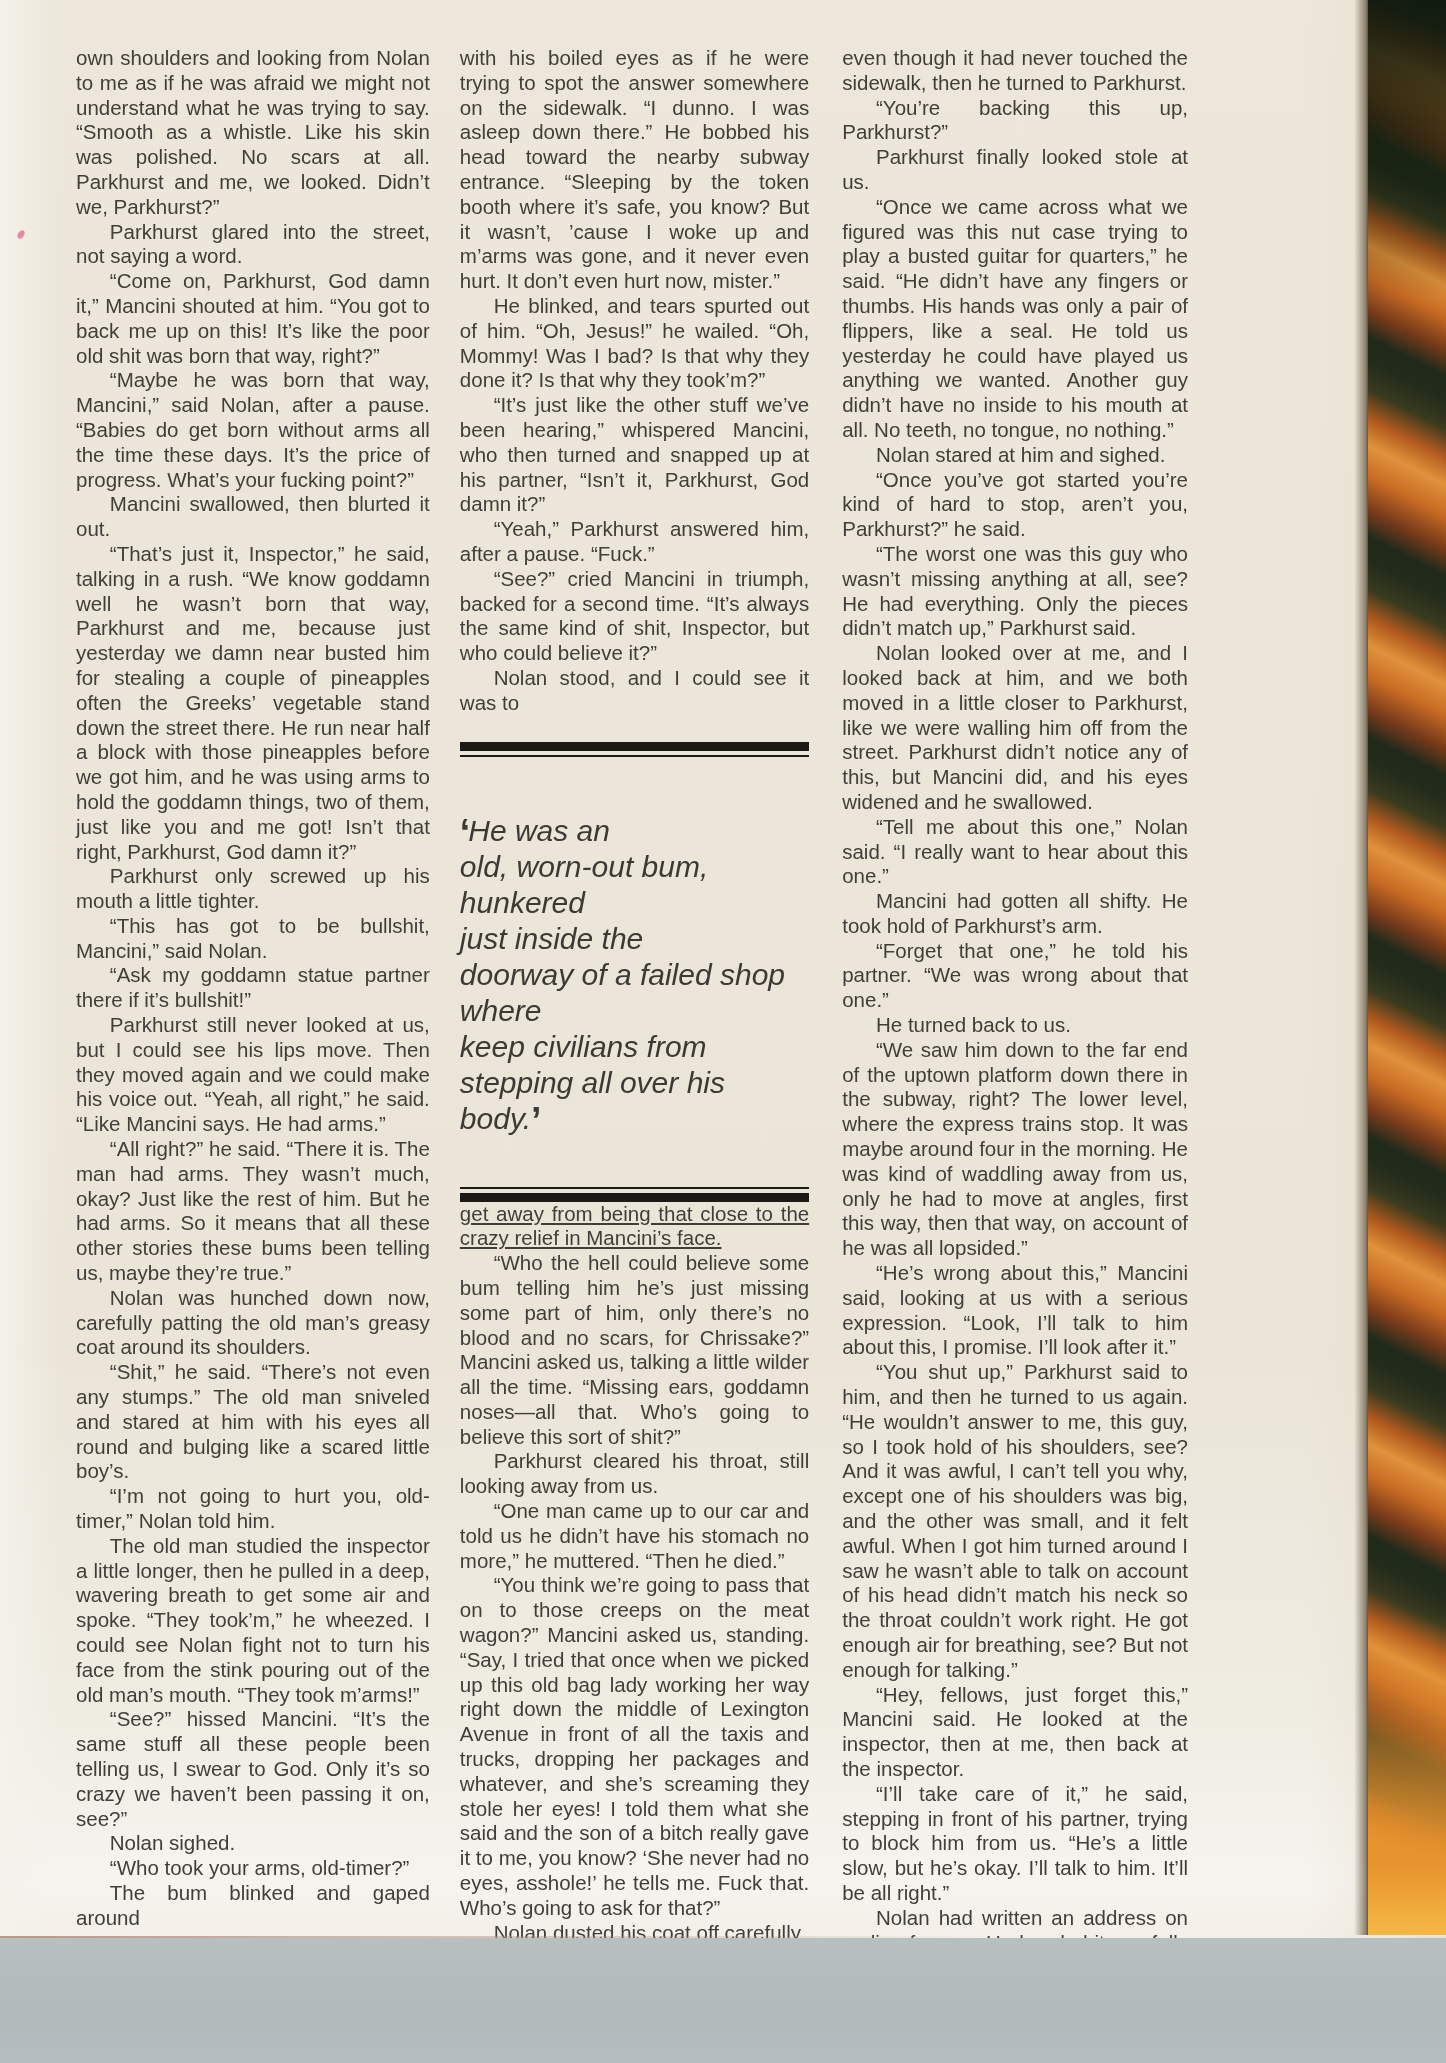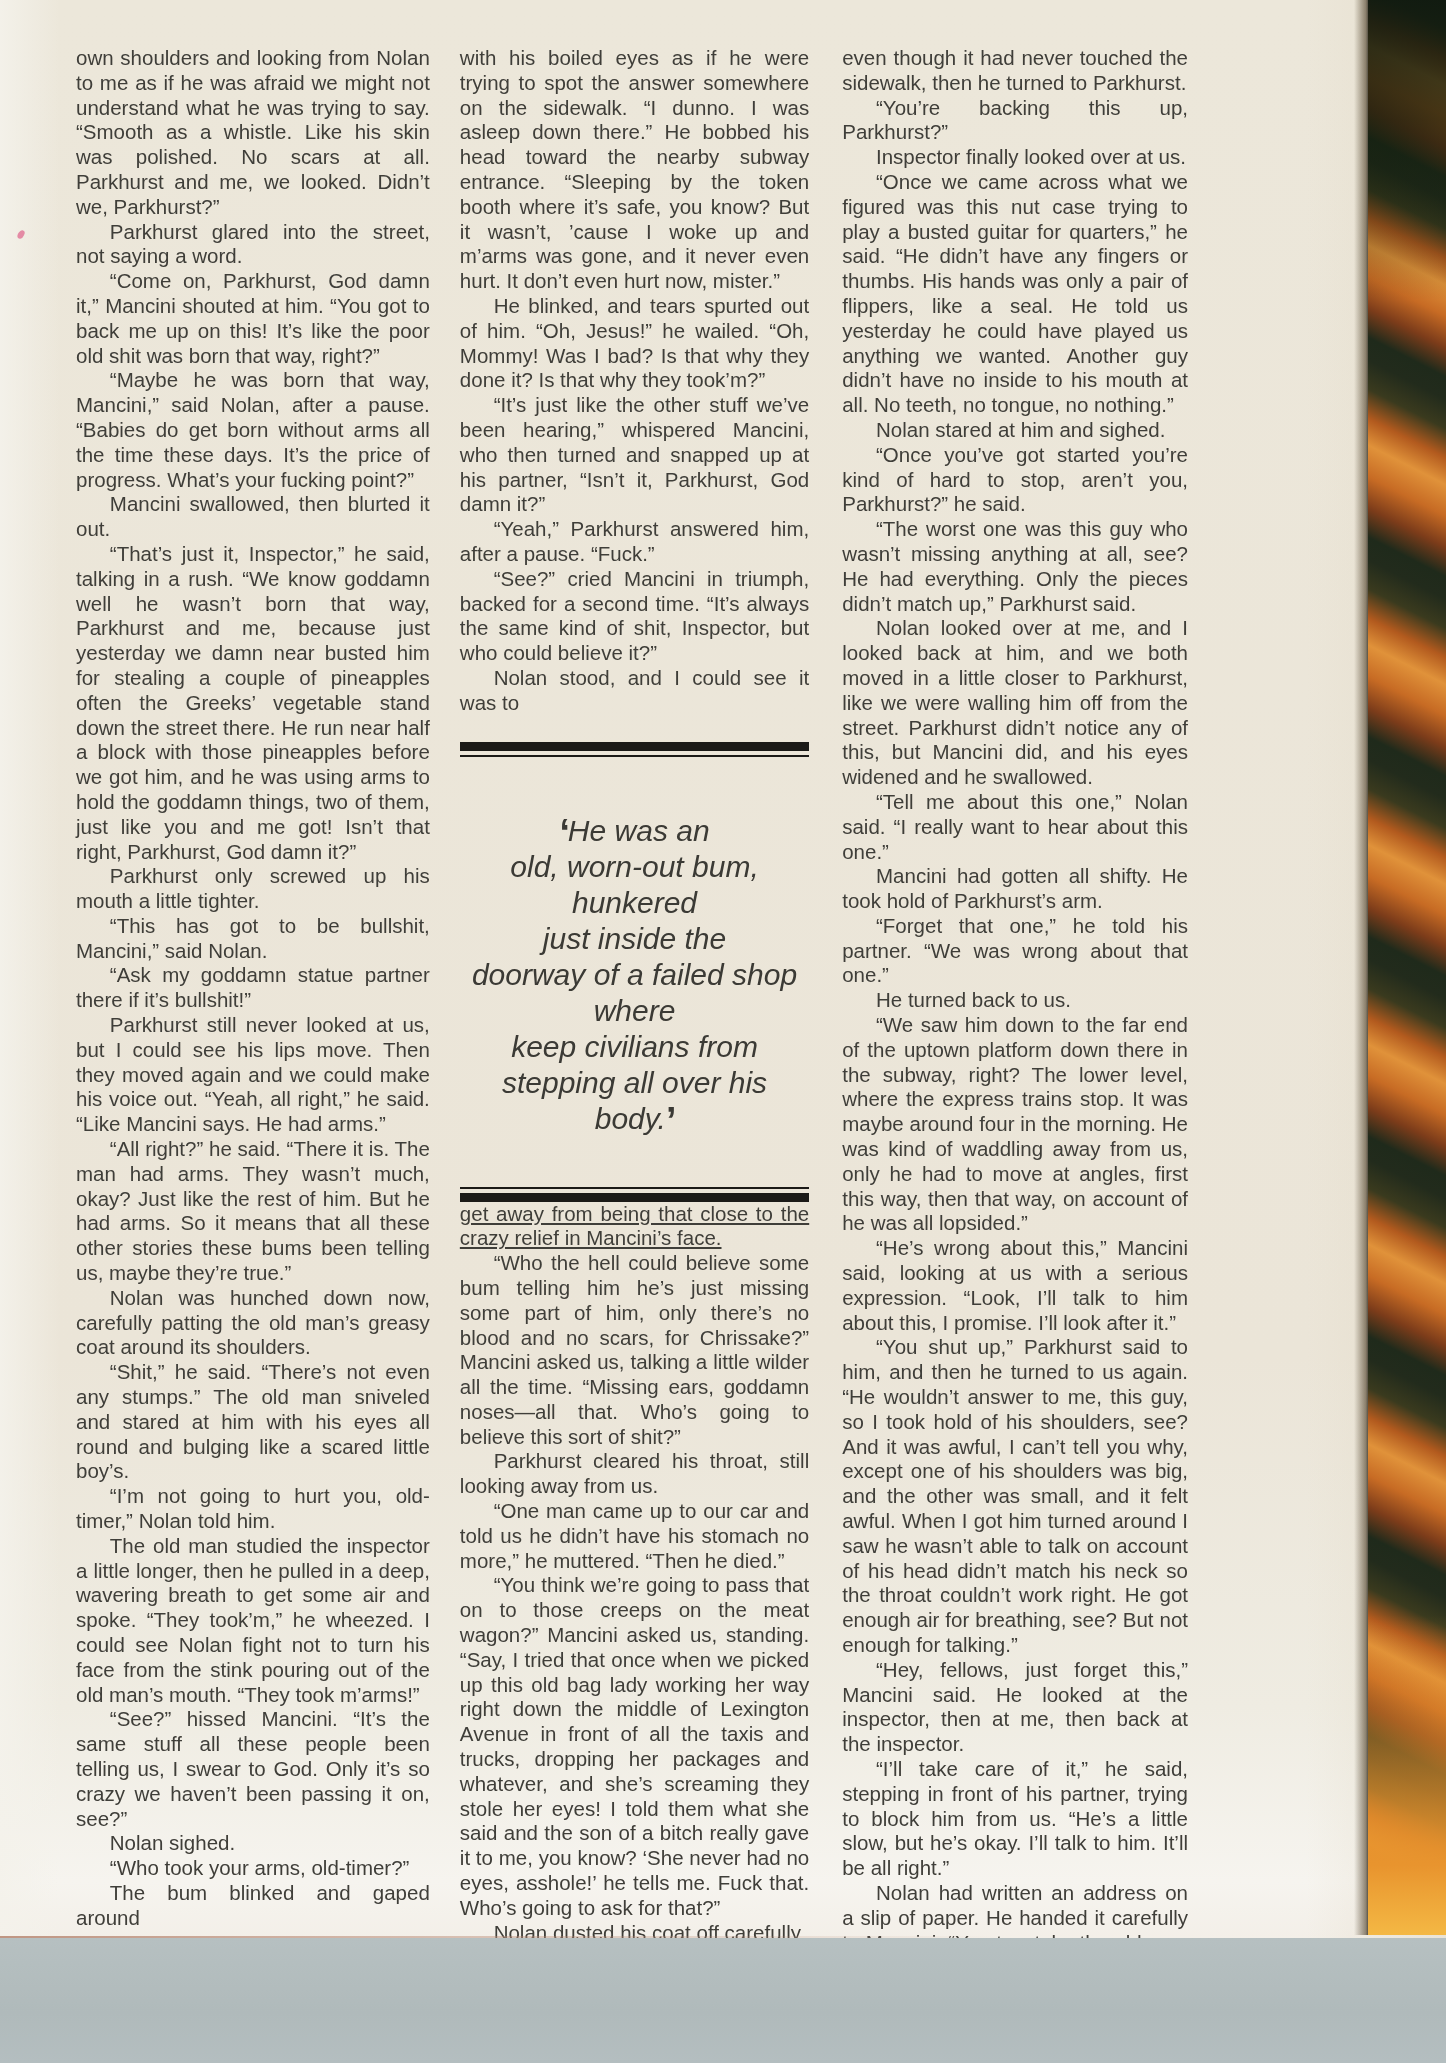--- a/index.html
+++ b/index.html
@@ -34,21 +34,21 @@
   .pq-rule-top{margin-top:26px;}
   .pq-rule .bar{height:9px;background:#1b1a17;}
   .pq-rule .thin{height:2px;background:#1b1a17;}
   .pq-rule-top .thin{margin-top:4px;}
   .pq-rule-bottom .bar{margin-top:4px;}
   .pq-rule-bottom{margin-top:50px;}
 
   .pull-quote{
     margin-top:56px;margin-bottom:0;
     font-style:italic;font-size:30px;line-height:36px;
-    text-align:center;color:#3b3a35;text-indent:0;
+    text-align:left;color:#3b3a35;text-indent:0;
   }
   .pq-mark{font-style:normal;font-weight:bold;font-size:1.25em;line-height:0;position:relative;top:4px;letter-spacing:-2px;}
   .after-quote{margin-top:40px;text-decoration:underline;}
 
   .footer{
     display:flex;gap:22px;margin-top:10px;
     font-size:20px;color:#3b3a35;text-align:left;
   }
   .footer .omni{letter-spacing:1.5px;}
 
@@ -144,21 +144,21 @@
       <p class="indent">“Who the hell could believe some bum telling him he’s just missing some part of him, only there’s no blood and no scars, for Chrissake?” Mancini asked us, talking a little wilder all the time. “Missing ears, goddamn noses—all that. Who’s going to believe this sort of shit?”</p>
       <p class="indent">Parkhurst cleared his throat, still looking away from us.</p>
       <p class="indent">“One man came up to our car and told us he didn’t have his stomach no more,” he muttered. “Then he died.”</p>
       <p class="indent">“You think we’re going to pass that on to those creeps on the meat wagon?” Mancini asked us, standing. “Say, I tried that once when we picked up this old bag lady working her way right down the middle of Lexington Avenue in front of all the taxis and trucks, dropping her packages and whatever, and she’s screaming they stole her eyes! I told them what she said and the son of a bitch really gave it to me, you know? ‘She never had no eyes, asshole!’ he tells me. Fuck that. Who’s going to ask for that?”</p>
       <p class="indent">Nolan dusted his coat off carefully</p>
     </div>
 
     <div class="col col3">
       <p>even though it had never touched the sidewalk, then he turned to Parkhurst.</p>
       <p class="indent">“You’re backing this up, Parkhurst?”</p>
-      <p class="indent">Inspector finally looked over at us.</p>
+      <p class="indent">Parkhurst finally looked stole at us.</p>
       <p class="indent">“Once we came across what we figured was this nut case trying to play a busted guitar for quarters,” he said. “He didn’t have any fingers or thumbs. His hands was only a pair of flippers, like a seal. He told us yesterday he could have played us anything we wanted. Another guy didn’t have no inside to his mouth at all. No teeth, no tongue, no nothing.”</p>
       <p class="indent">Nolan stared at him and sighed.</p>
       <p class="indent">“Once you’ve got started you’re kind of hard to stop, aren’t you, Parkhurst?” he said.</p>
       <p class="indent">“The worst one was this guy who wasn’t missing anything at all, see? He had everything. Only the pieces didn’t match up,” Parkhurst said.</p>
       <p class="indent">Nolan looked over at me, and I looked back at him, and we both moved in a little closer to Parkhurst, like we were walling him off from the street. Parkhurst didn’t notice any of this, but Mancini did, and his eyes widened and he swallowed.</p>
       <p class="indent">“Tell me about this one,” Nolan said. “I really want to hear about this one.”</p>
       <p class="indent">Mancini had gotten all shifty. He took hold of Parkhurst’s arm.</p>
       <p class="indent">“Forget that one,” he told his partner. “We was wrong about that one.”</p>
       <p class="indent">He turned back to us.</p>
       <p class="indent">“We saw him down to the far end of the uptown platform down there in the subway, right? The lower level, where the express trains stop. It was maybe around four in the morning. He was kind of waddling away from us, only he had to move at angles, first this way, then that way, on account of he was all lopsided.”</p>

